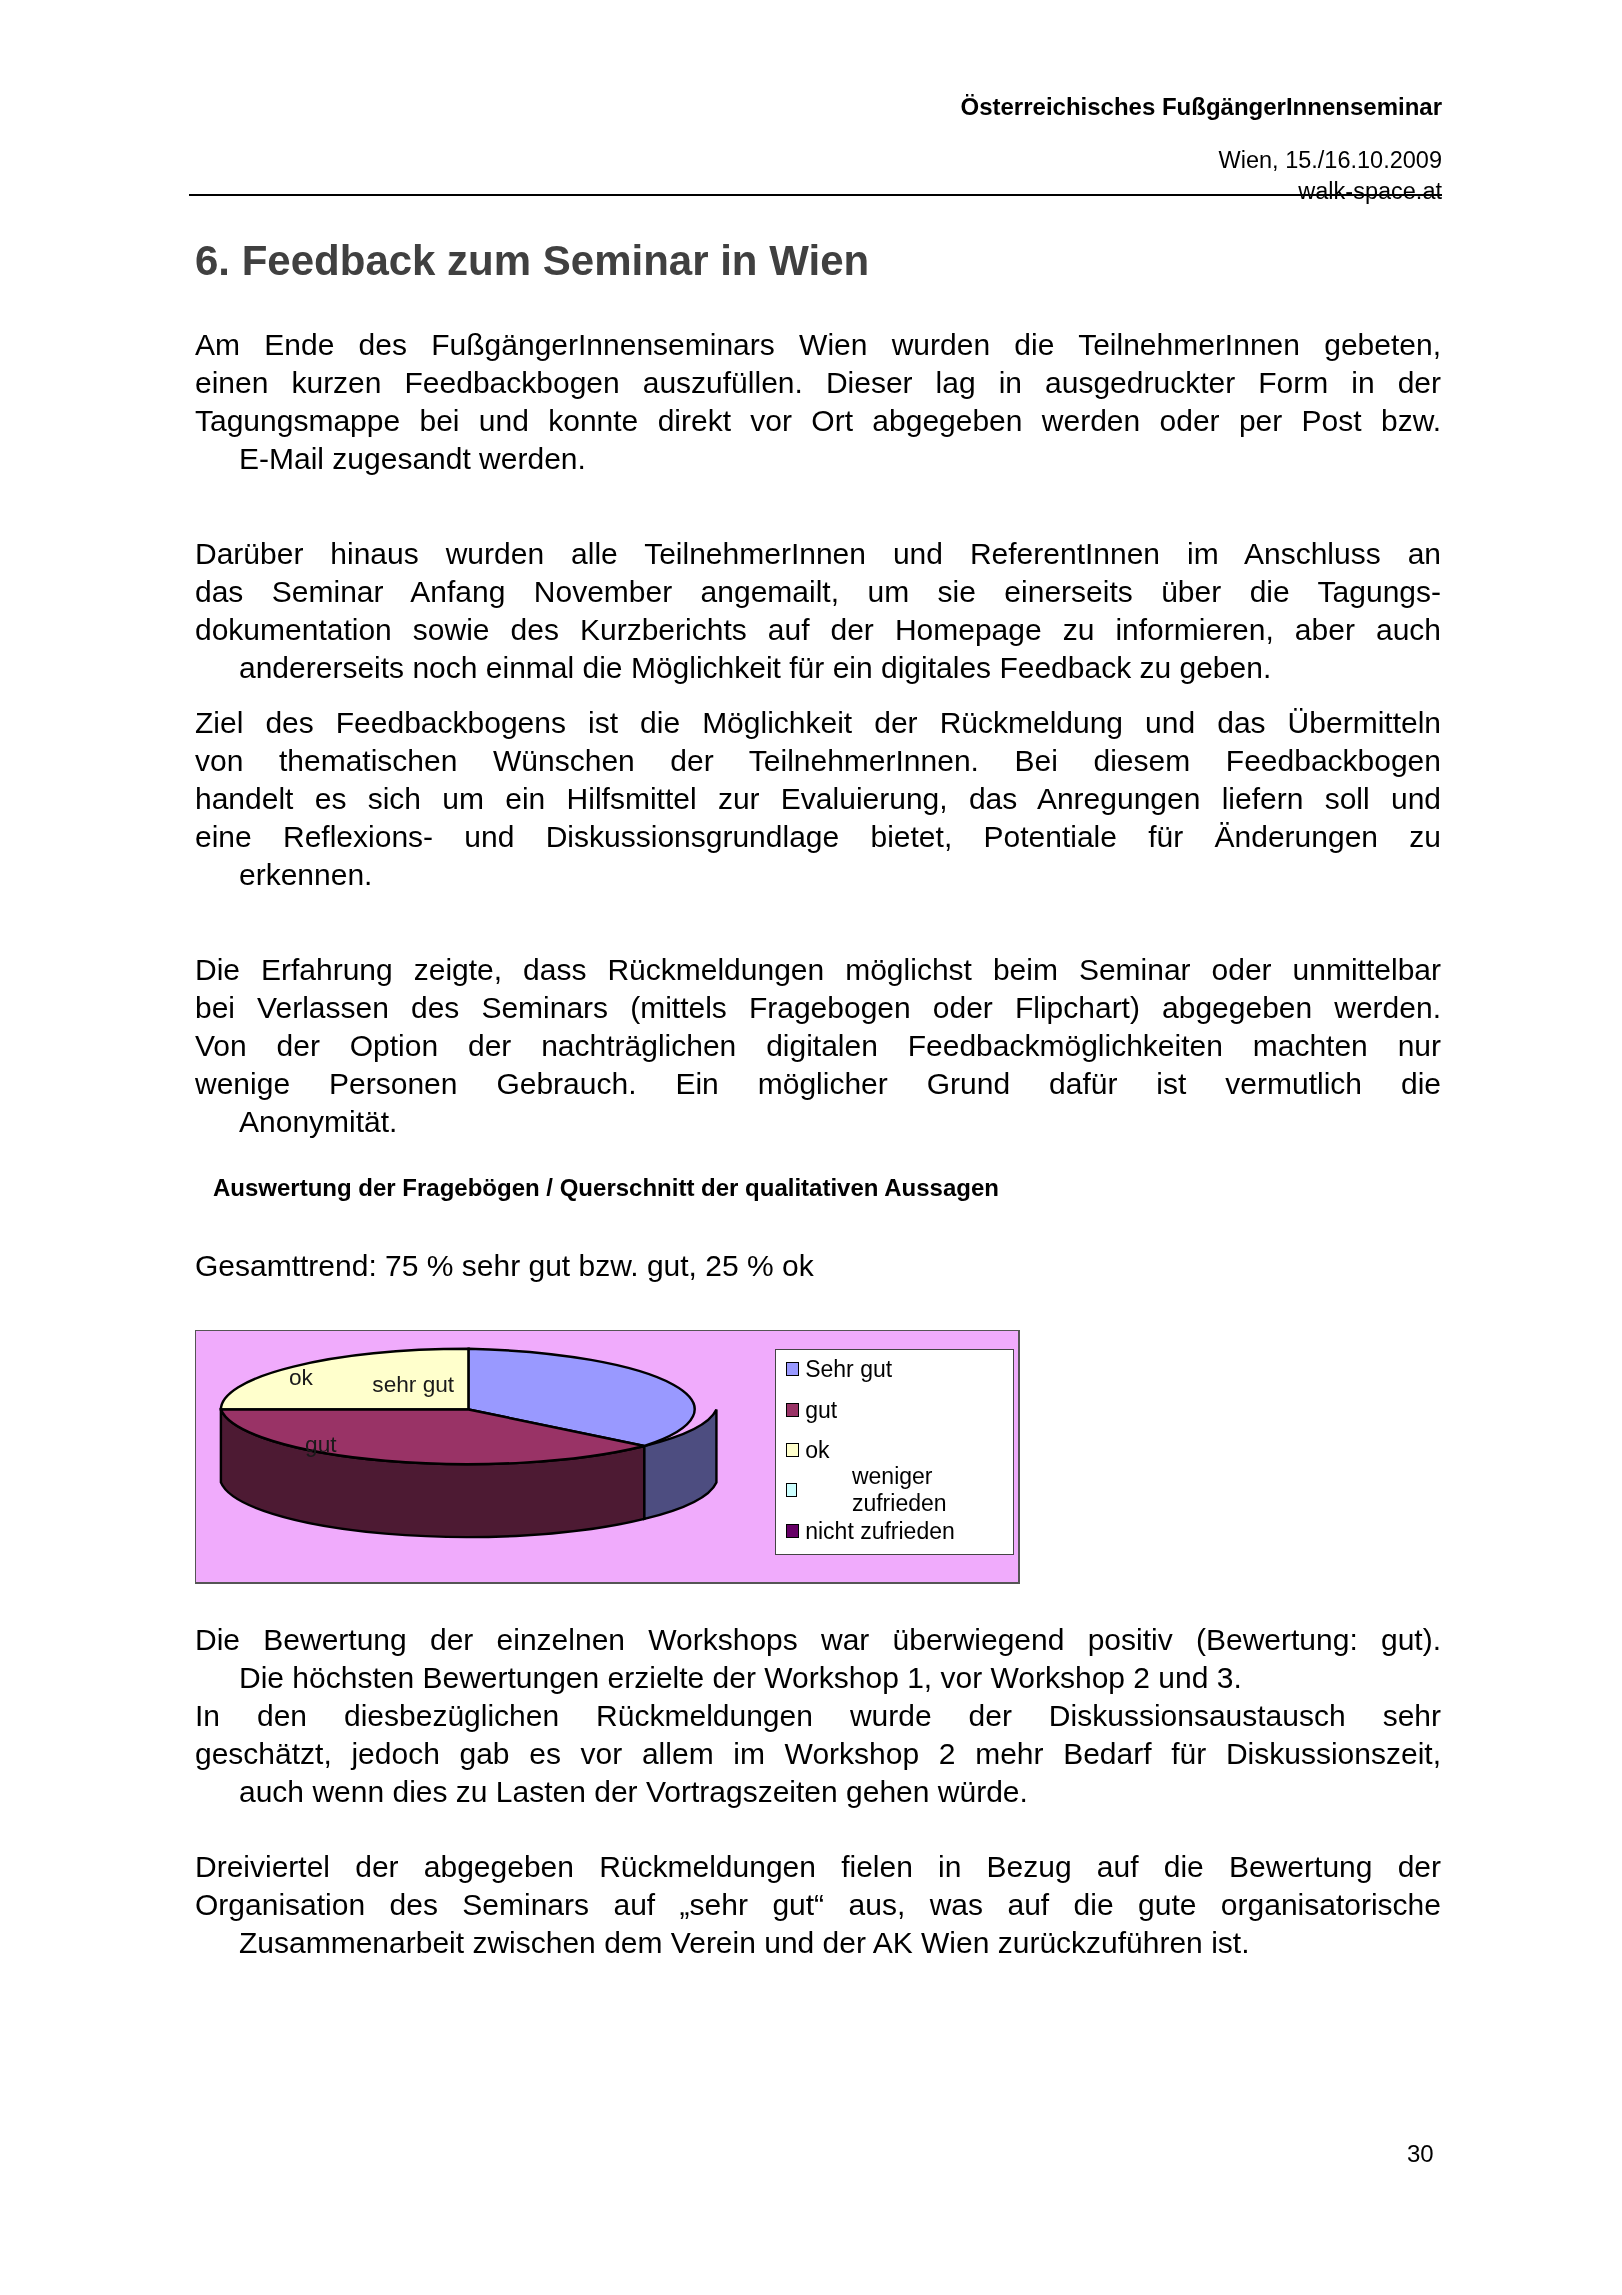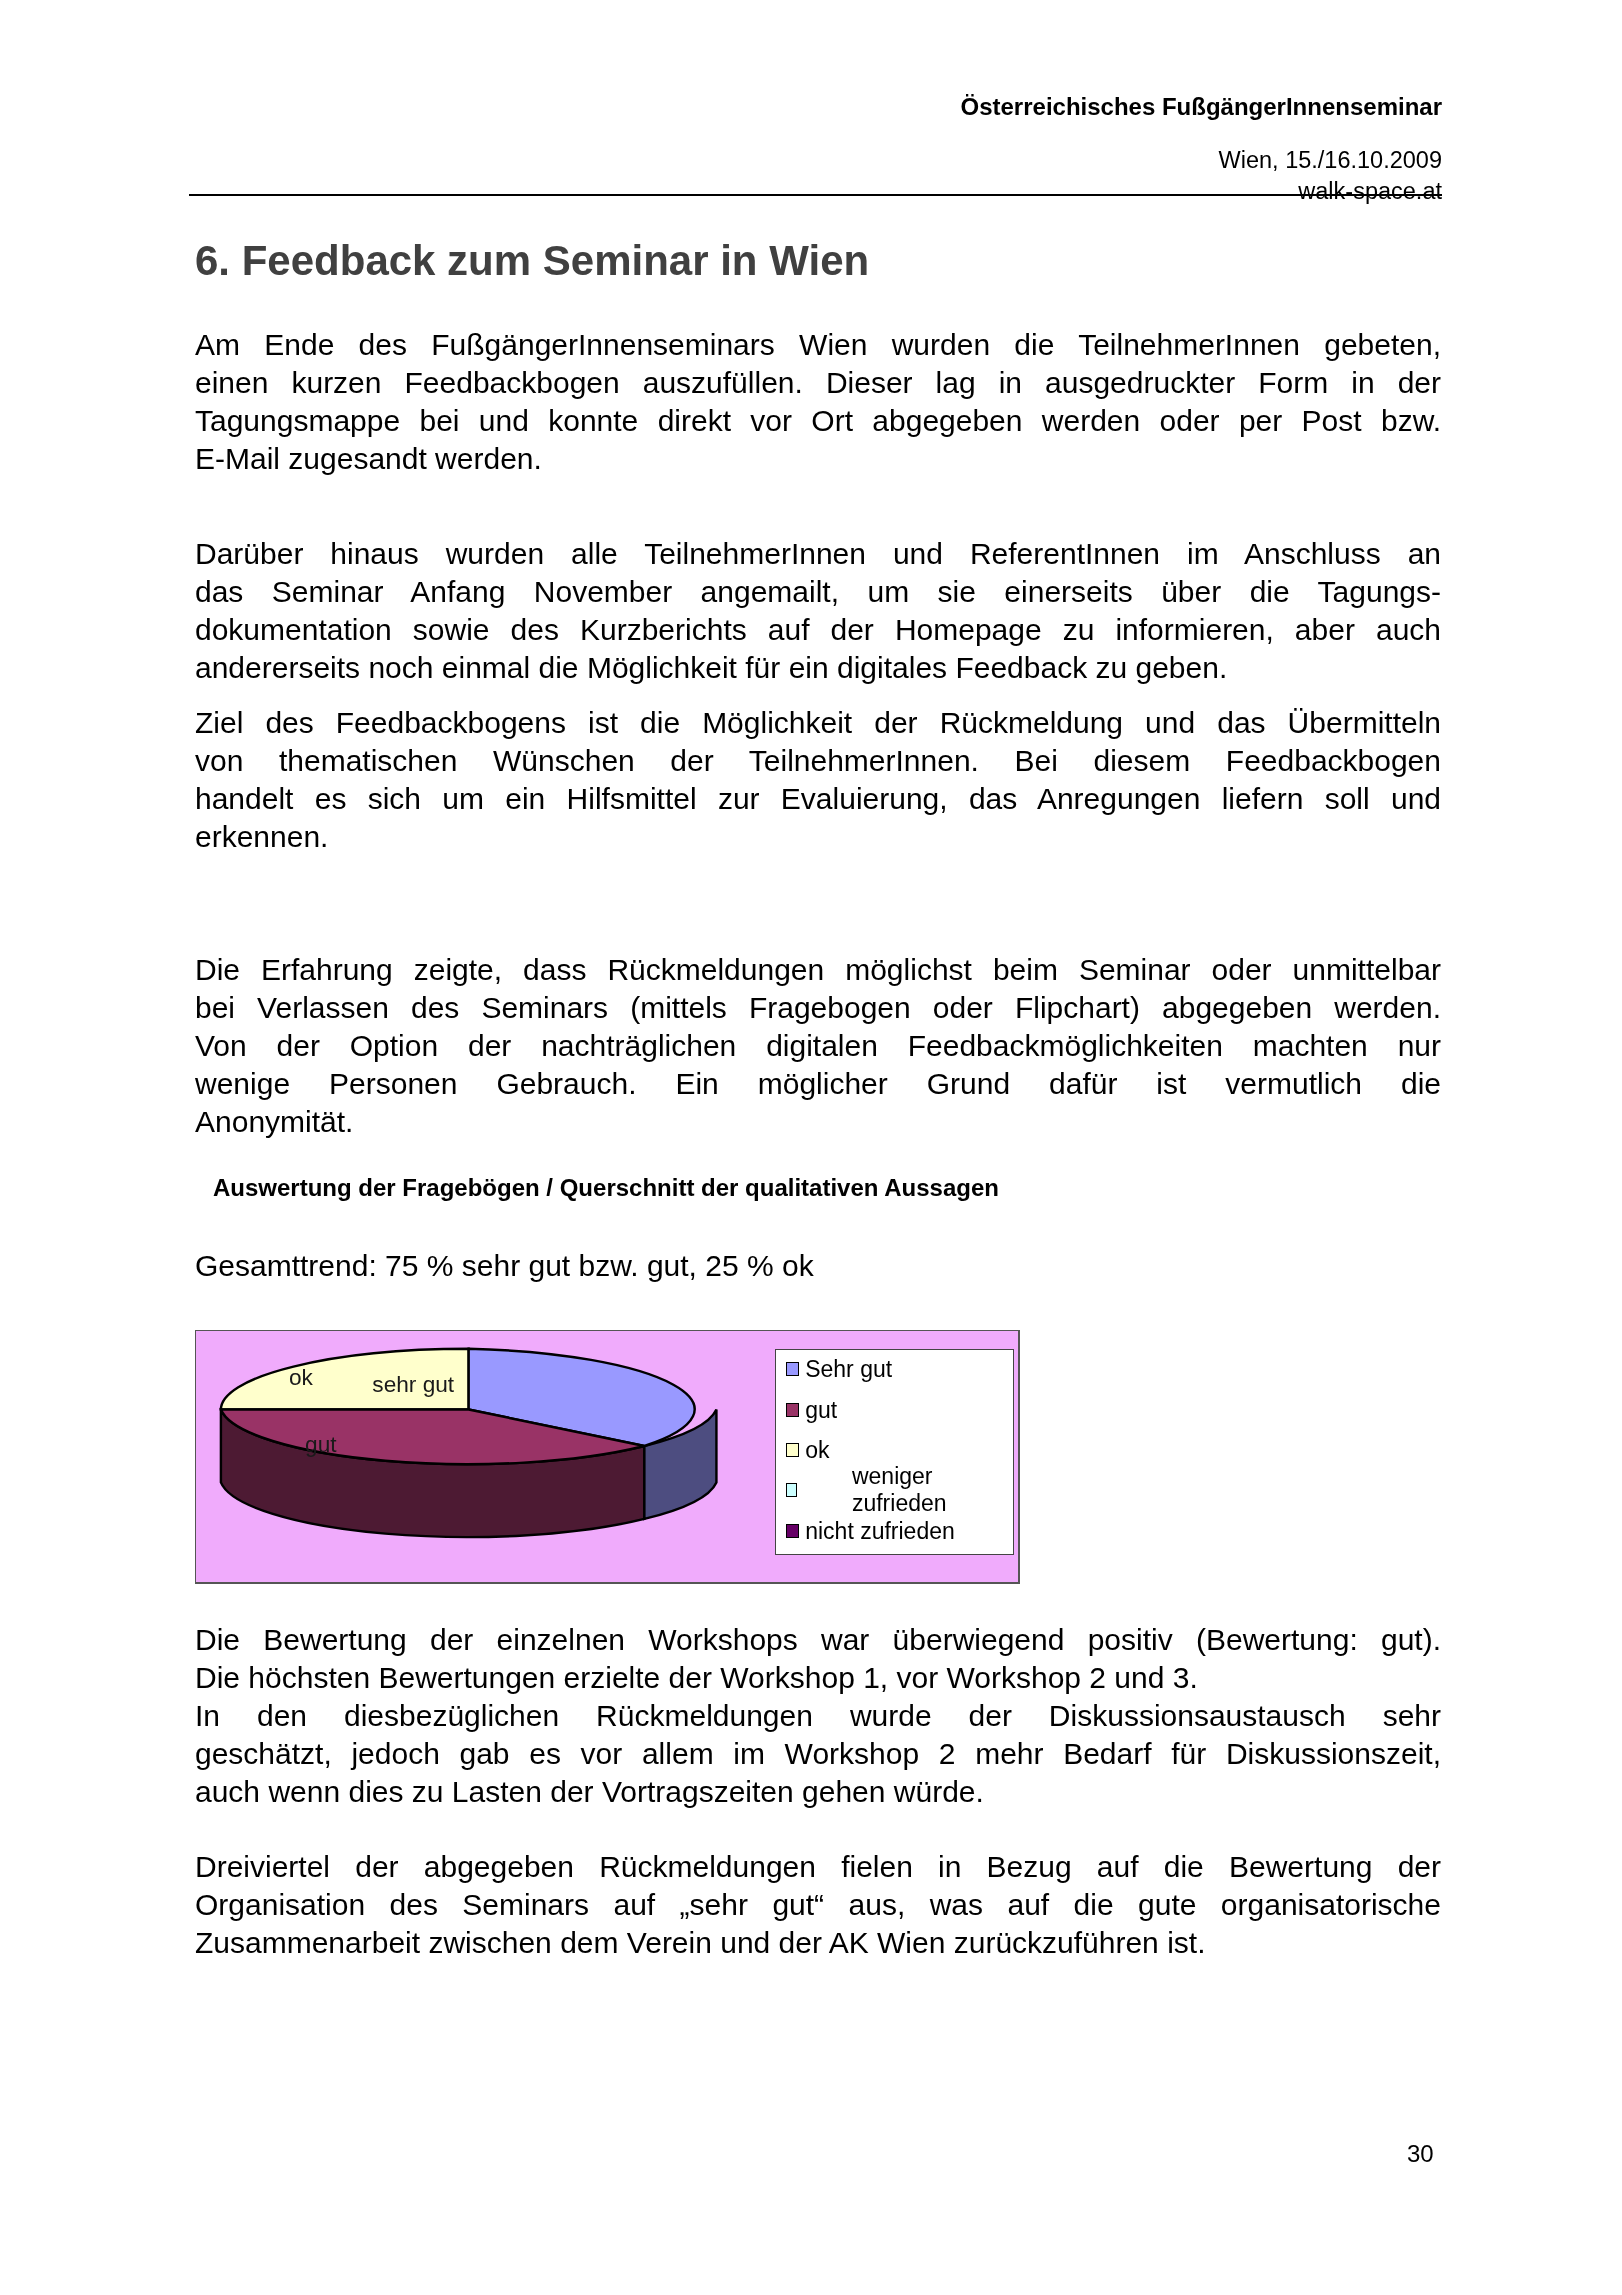--- a/index.html
+++ b/index.html
@@ -6,21 +6,21 @@
     body { width: 1622px; height: 2295px; position: relative; font-family: "Liberation Sans", sans-serif; color: #000; }
     .page { position: absolute; left: 0; top: 0; width: 1622px; height: 2295px; }
     .header { position: absolute; left: 189px; width: 1253px; top: 91px; text-align: right; }
     .header .h1 { font-size: 24px; font-weight: bold; line-height: 31px; }
     .header .h2 { font-size: 23.5px; line-height: 31px; margin-top: 23px; }
     .header .h3 { font-size: 23.5px; line-height: 31px; }
     .header-rule { position: absolute; left: 189px; width: 1253px; top: 194px; height: 2.4px; background: #000; }
     .title { position: absolute; left: 195px; top: 237px; font-size: 42px; font-weight: bold; color: #404040; letter-spacing: 0px; }
     .para { position: absolute; left: 195px; width: 1246px; font-size: 30px; line-height: 38px; text-align: justify; text-align-last: left; }
     .para .ln { display: block; text-align: justify; text-align-last: justify; }
-    .para .ln.last { text-align-last: left; }
+    .para .ln.last { text-align-last: left; margin-left: 44px; }
     .subhead { position: absolute; left: 213px; top: 1174px; font-size: 24px; font-weight: bold; }
     .trend { position: absolute; left: 195px; top: 1249px; font-size: 30px; }
     .chart-frame { position: absolute; left: 195px; top: 1330px; width: 822px; height: 251px; border: 1.6px solid #555; border-bottom-width: 2.4px; border-right-width: 2.4px; background: #f0abfc; }
     .chart-svg { position: absolute; left: 0; top: 0; }
     .legend { position: absolute; left: 579px; top: 18px; width: 237px; height: 204px; border: 1.6px solid #444; background: #fff; }
     .legend-item { position: absolute; left: 9.7px; height: 32px; display: flex; align-items: center; font-size: 23px; }
     .swatch { width: 13px; height: 14.6px; border: 1.6px solid #000; margin-right: 6.5px; box-sizing: border-box; }
     .pie-label { font-family: "Liberation Sans", sans-serif; font-size: 28px; fill: #1a1a1a; }
     .page-number { position: absolute; left: 1407px; top: 2140px; font-size: 24px; }
   </style>
@@ -49,20 +49,21 @@
     <span class="ln">Darüber hinaus wurden alle TeilnehmerInnen und ReferentInnen im Anschluss an</span>
     <span class="ln">das Seminar Anfang November angemailt, um sie einerseits über die Tagungs-</span>
     <span class="ln">dokumentation sowie des Kurzberichts auf der Homepage zu informieren, aber auch</span>
     <span class="ln last">andererseits noch einmal die Möglichkeit für ein digitales Feedback zu geben.</span>
   </div>
 
   <div class="para" style="top:704px;">
     <span class="ln">Ziel des Feedbackbogens ist die Möglichkeit der Rückmeldung und das Übermitteln</span>
     <span class="ln">von thematischen Wünschen der TeilnehmerInnen. Bei diesem Feedbackbogen</span>
     <span class="ln">handelt es sich um ein Hilfsmittel zur Evaluierung, das Anregungen liefern soll und</span>
+    <span class="ln">eine Reflexions- und Diskussionsgrundlage bietet, Potentiale für Änderungen zu</span>
     <span class="ln last">erkennen.</span>
   </div>
 
   <div class="para" style="top:951px;">
     <span class="ln">Die Erfahrung zeigte, dass Rückmeldungen möglichst beim Seminar oder unmittelbar</span>
     <span class="ln">bei Verlassen des Seminars (mittels Fragebogen oder Flipchart) abgegeben werden.</span>
     <span class="ln">Von der Option der nachträglichen digitalen Feedbackmöglichkeiten machten nur</span>
     <span class="ln">wenige Personen Gebrauch. Ein möglicher Grund dafür ist vermutlich die</span>
     <span class="ln last">Anonymität.</span>
   </div>

